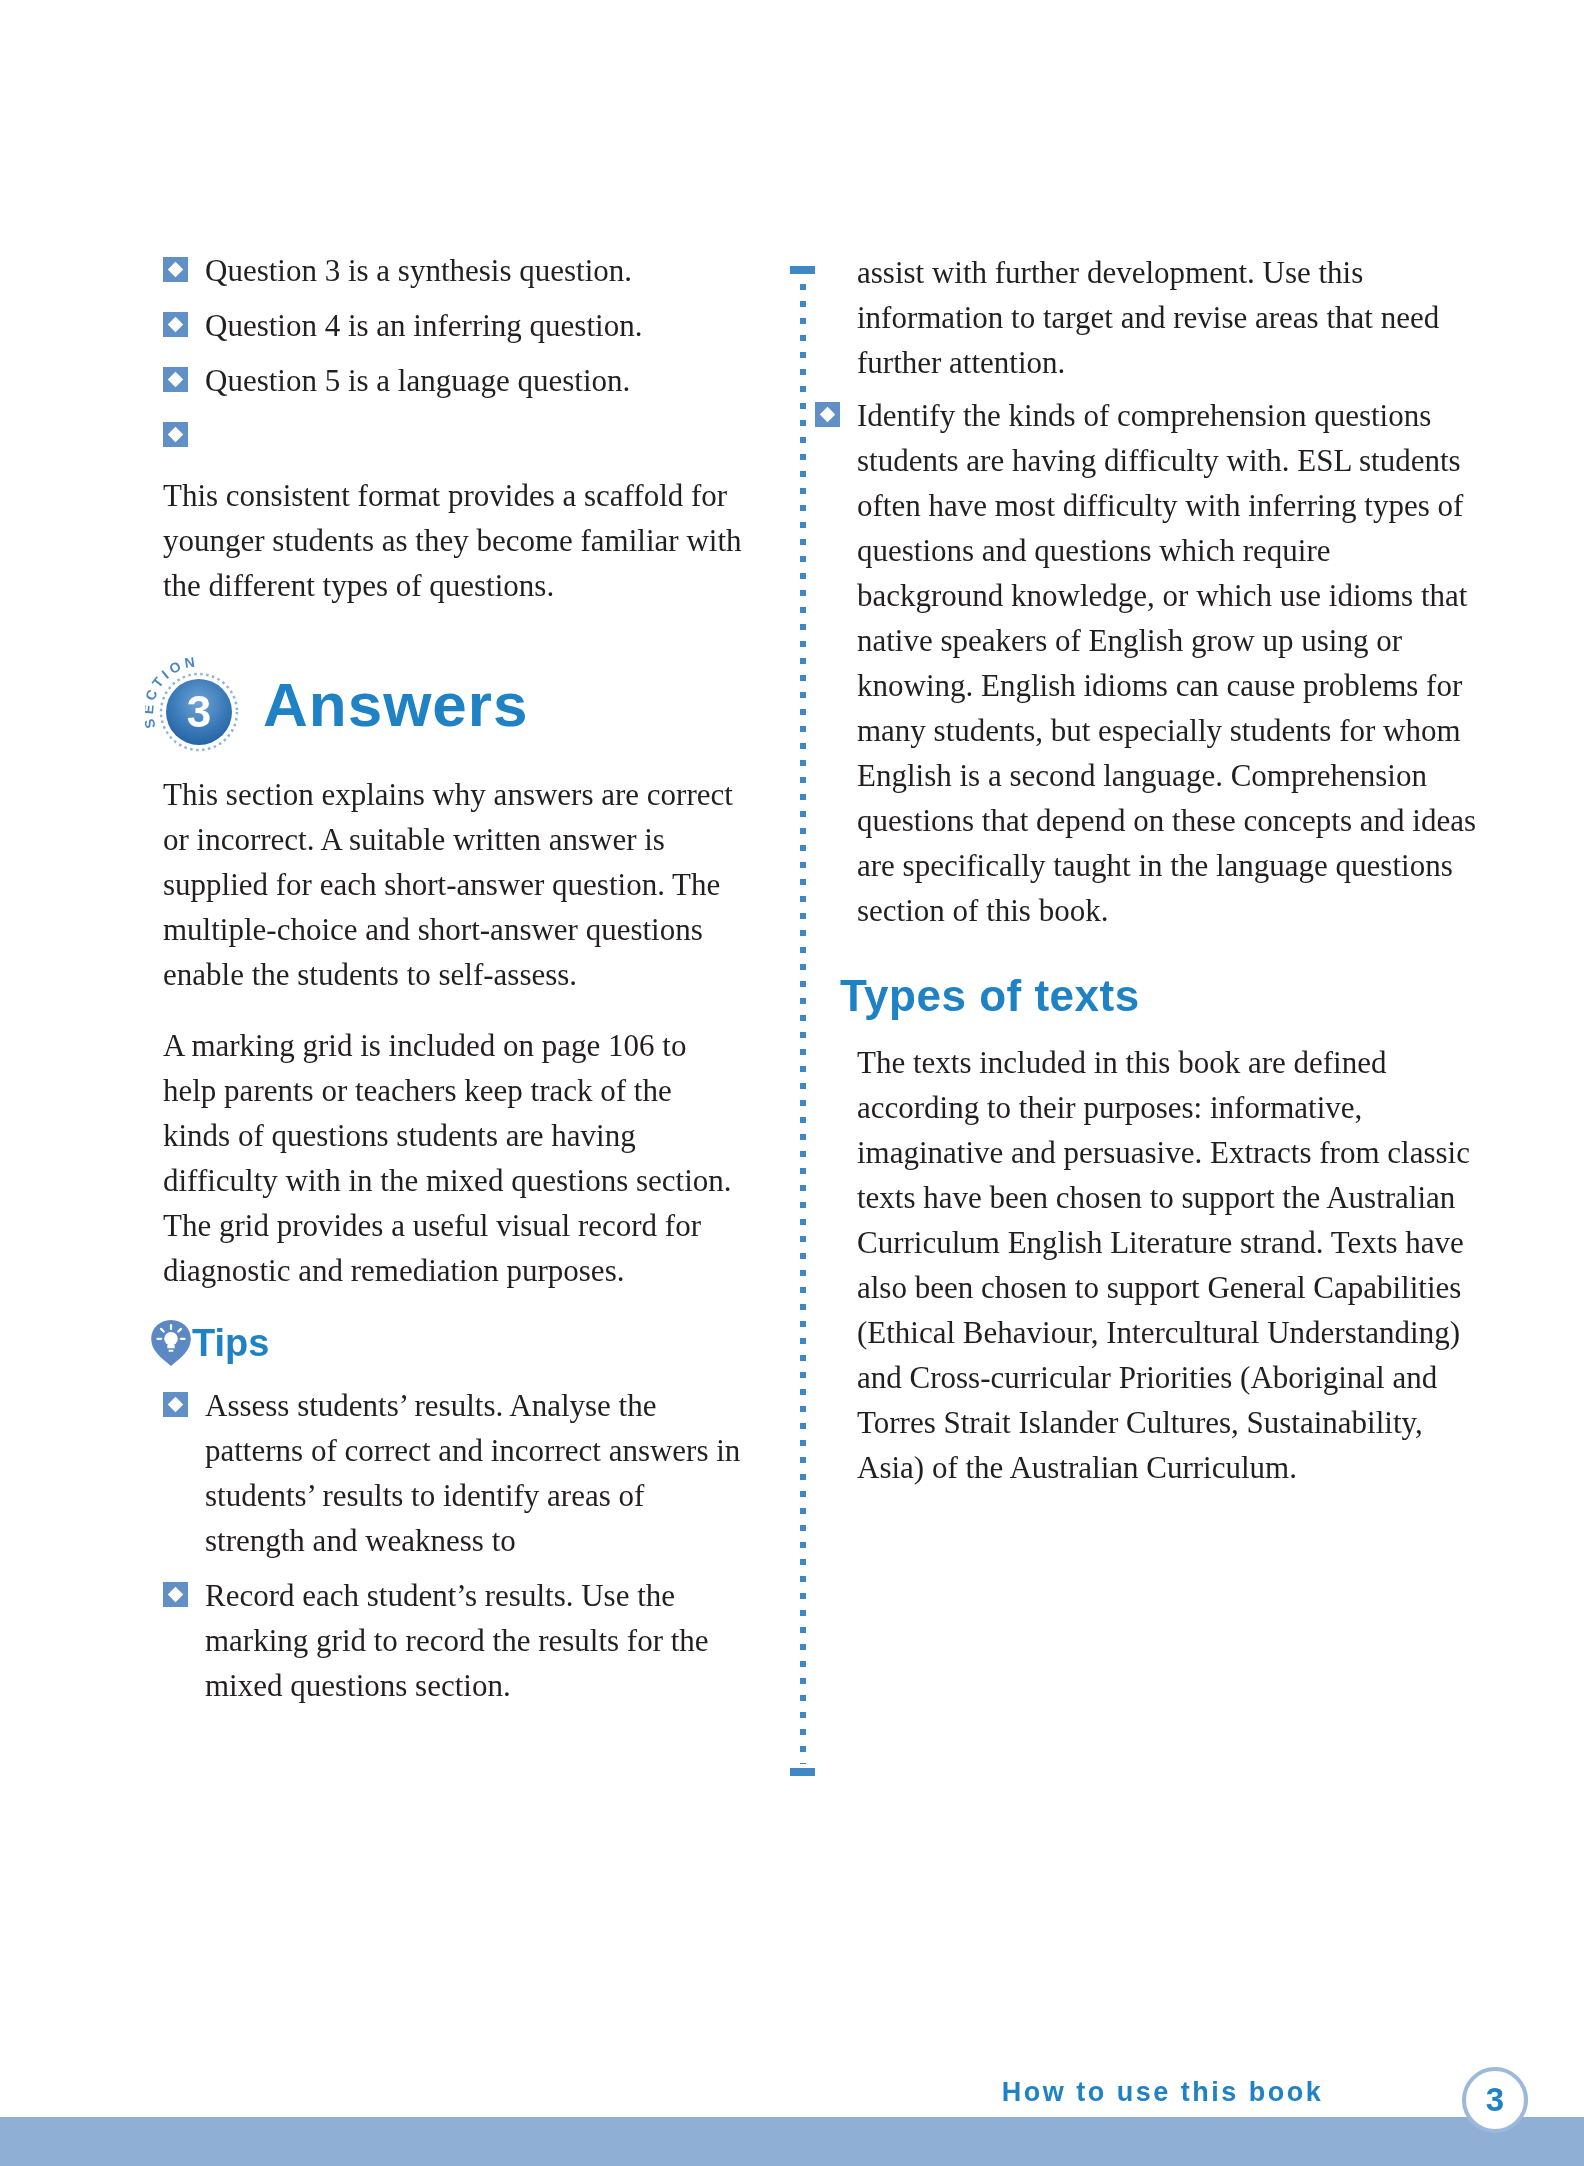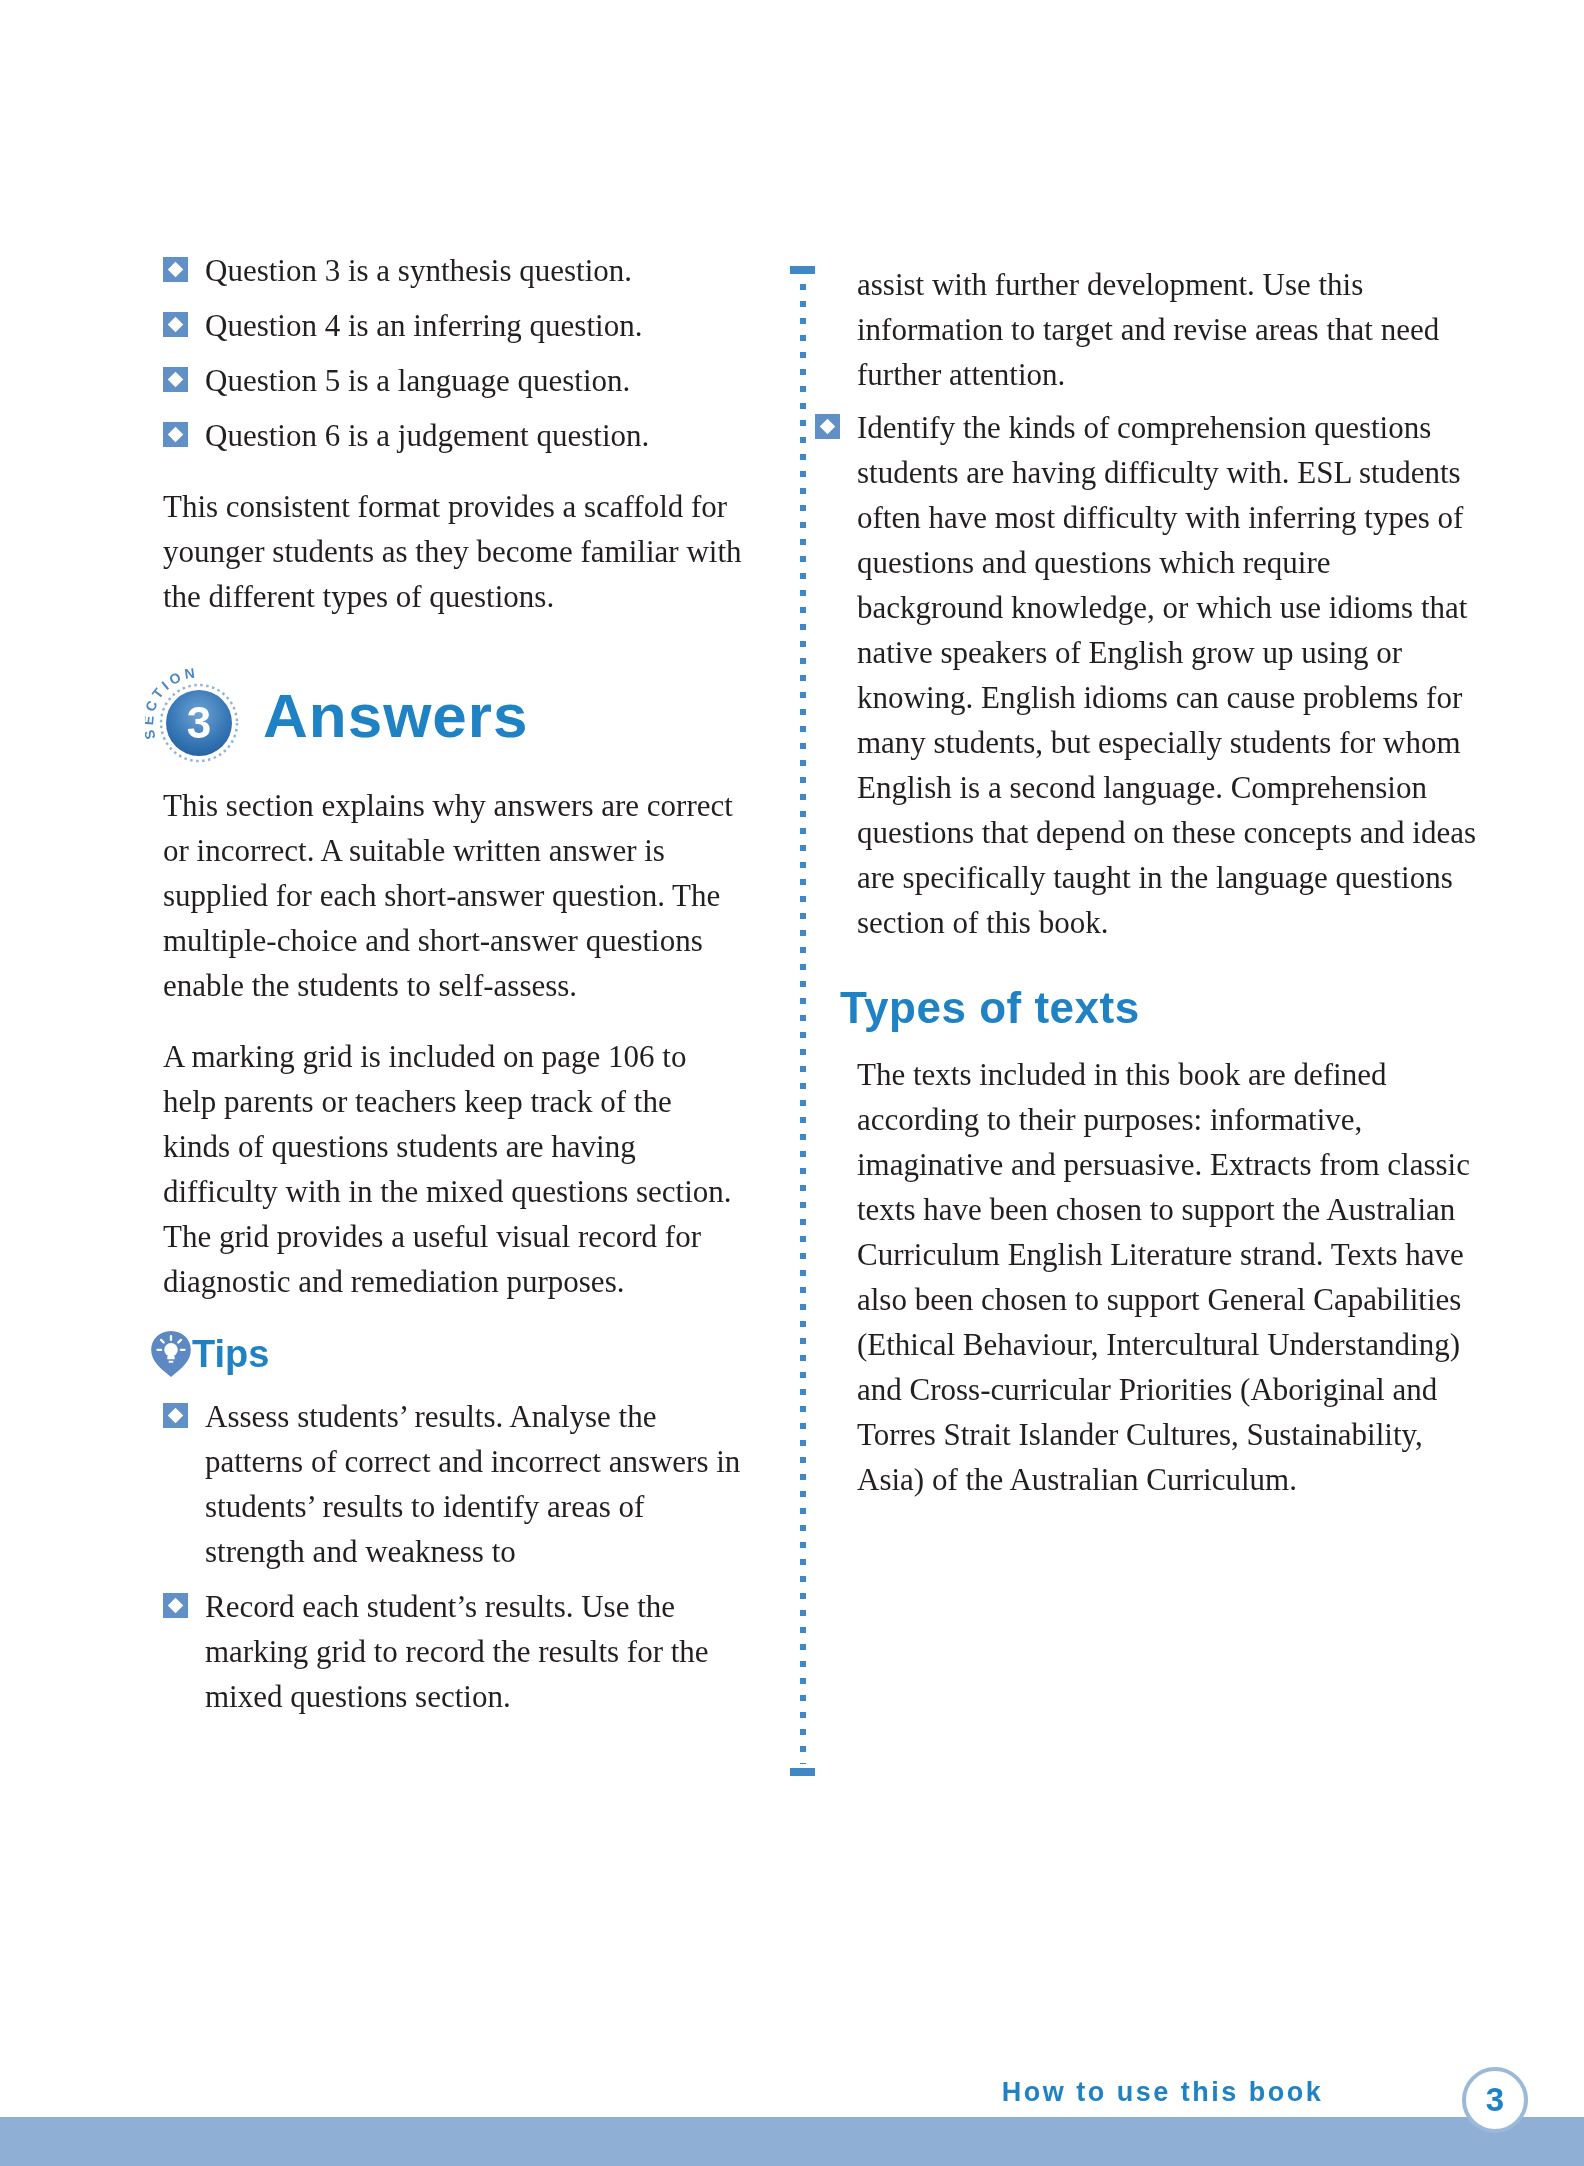--- a/index.html
+++ b/index.html
@@ -5,21 +5,21 @@
   html,body{margin:0;padding:0;}
   body{
     width:1584px;height:2166px;position:relative;overflow:hidden;
     background:#ffffff;
     font-family:"Liberation Serif", serif;
     color:#231f20;
   }
   
   .col{position:absolute;font-size:31px;line-height:45px;}
   .col-left{left:163px;top:248px;width:580px;}
-  .col-right{left:815px;top:262px;width:668px;}
+  .col-right{left:815px;top:250px;width:668px;}
   .para{margin:0;}
   .indent{padding-left:42px;}
   
   .bullet-row{display:flex;align-items:flex-start;margin:0 0 10px 0;}
   .bullet-icon{
     flex:0 0 auto;width:25px;height:25px;background:#6090c6;
     position:relative;margin:9px 17px 0 0;
   }
   .bullet-icon .diamond{
     position:absolute;left:7px;top:7px;width:11px;height:11px;
@@ -77,21 +77,20 @@
   <div class="bullet-row">
     <span class="bullet-icon">
         <span class="diamond"></span>
       </span>
     <span>Question 5 is a language question.</span>
   </div>
   <div class="bullet-row">
     <span class="bullet-icon">
         <span class="diamond"></span>
       </span>
-    <span>Question 6 is a judgement question.</span>
   </div>
 
   <p class="para mt">This consistent format provides a scaffold for younger students as they become familiar with the different types of questions.</p>
 
   <div class="badge-row">
     <svg width="104" height="108" viewBox="0 0 104 108">
       <defs>
         <radialGradient id="badgeGrad" cx="50%" cy="36%" r="70%">
           <stop offset="0%" stop-color="#6fa3d4"></stop>
           <stop offset="55%" stop-color="#3d7cba"></stop>

